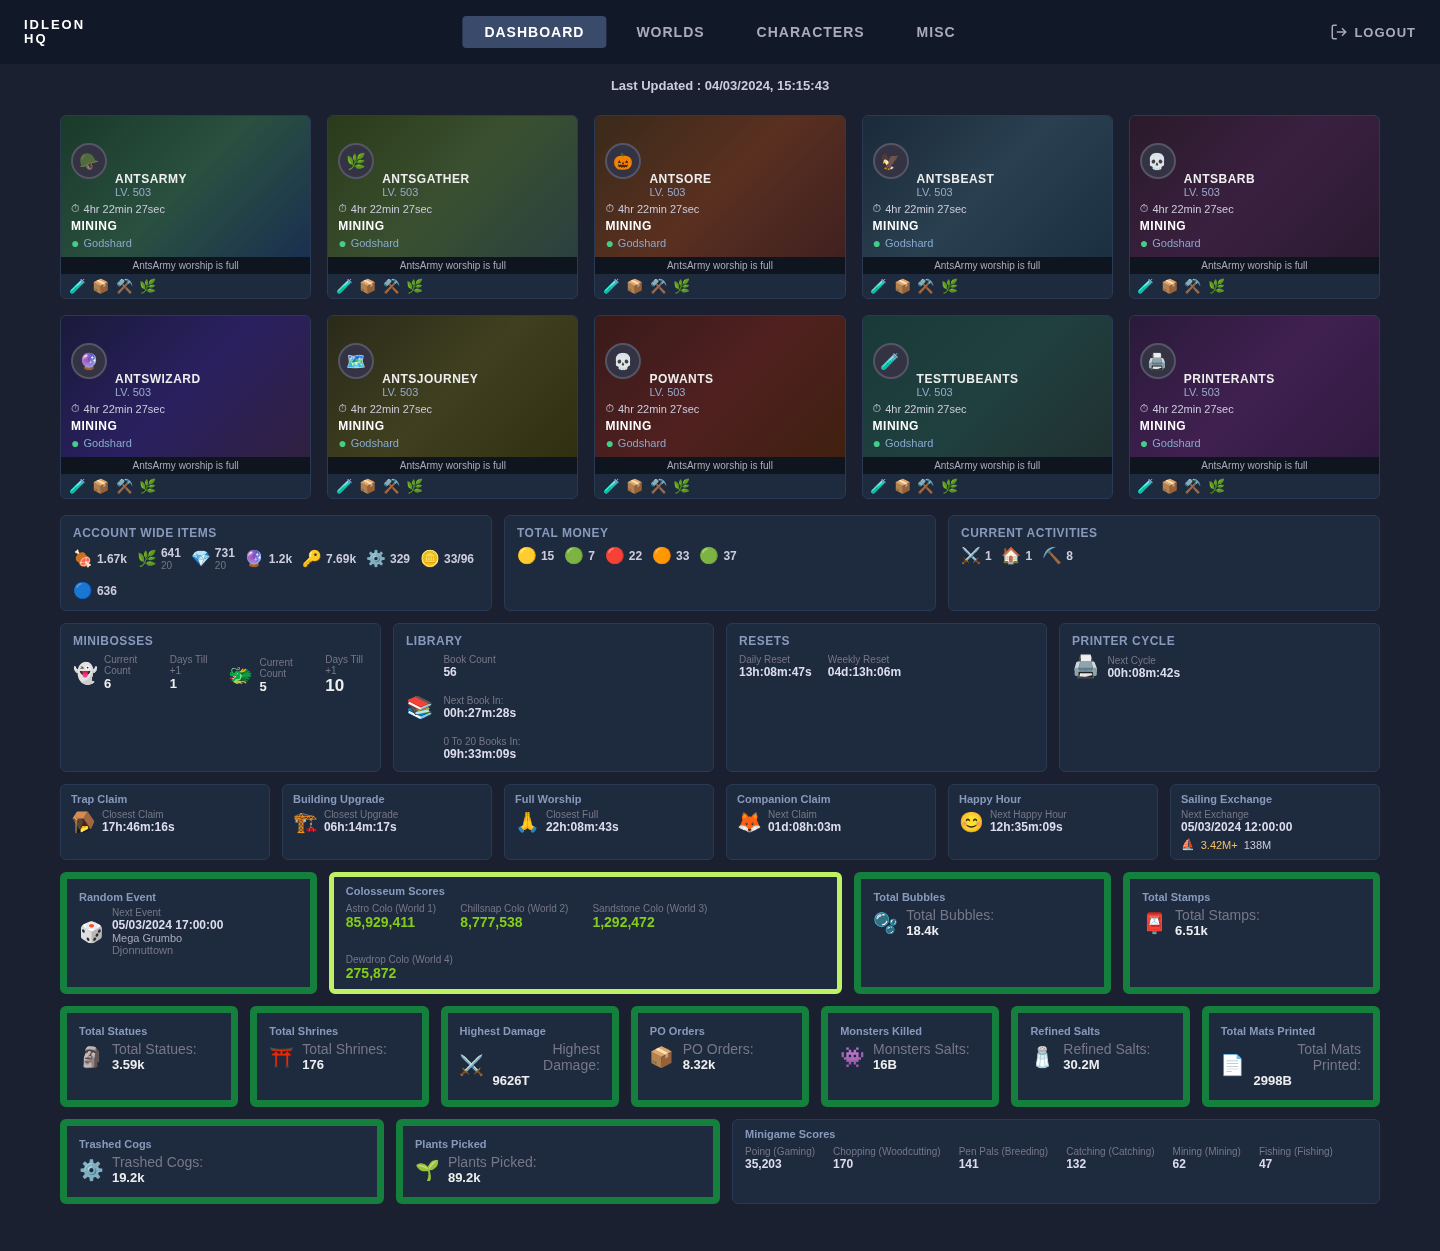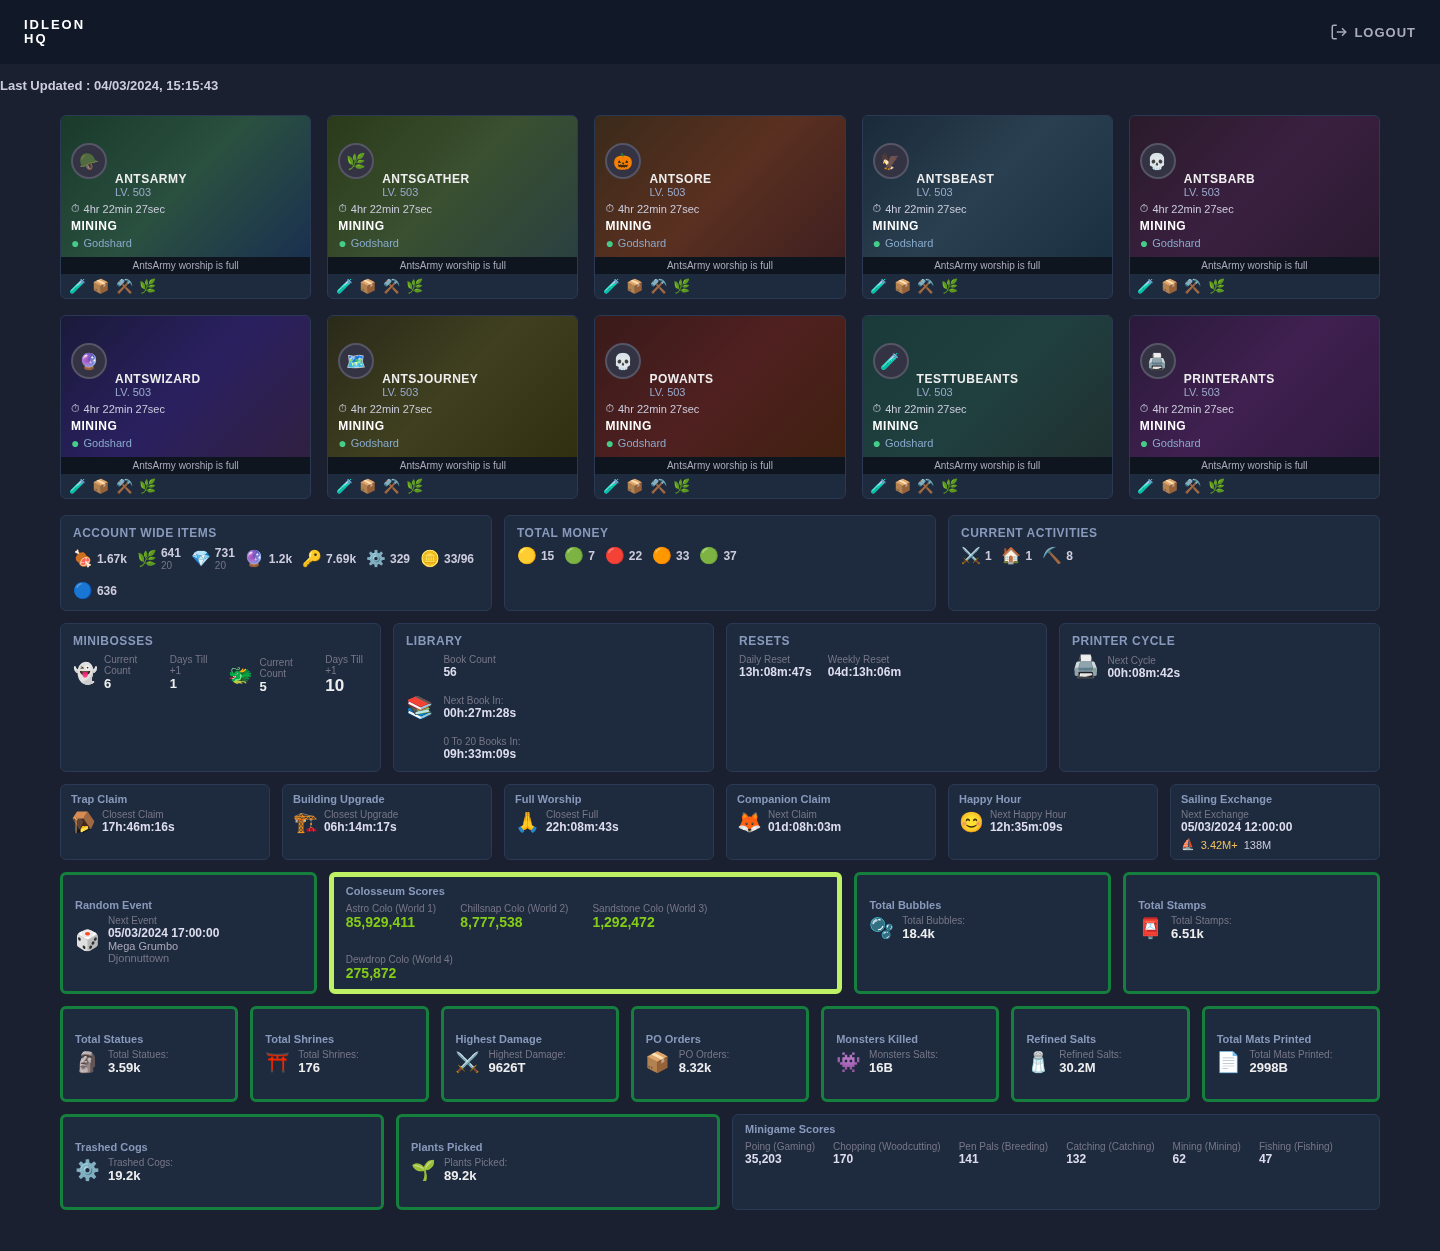--- a/index.html
+++ b/index.html
@@ -56,21 +56,21 @@
       gap: 6px;
       color: #aab;
       font-size: 13px;
       font-weight: 700;
       cursor: pointer;
       letter-spacing: 1px;
     }
 
     
     .last-updated {
-      text-align: left;
+      text-align: center;
       padding: 14px 0 6px;
       font-size: 13px;
       color: #8899bb;
     }
     .last-updated span { color: #ccd; font-weight: 600; }
 
     
     .char-grid {
       display: grid;
       grid-template-columns: repeat(5, 1fr);
@@ -235,36 +235,36 @@
     
     .stats-row {
       display: grid;
       gap: 12px;
       padding: 0 60px 12px;
     }
     .stats-row-6 { grid-template-columns: repeat(6, 1fr); }
     .stat-panel {
       background: #1e2a3e;
       border-radius: 6px;
-      border: 3px solid #15803d;
-      padding: 24px 12px;
+      border: 7px solid #15803d;
+      padding: 12px 12px;
     }
     .sp-title {
       font-size: 11px;
       font-weight: 700;
       color: #8899bb;
       margin-bottom: 4px;
     }
     .sp-body {
       display: flex;
       align-items: center;
       gap: 8px;
     }
     .sp-icon { font-size: 20px; }
-    .sp-label { font-size: 10px; color: #778; text-align: right; }
+    .sp-label { font-size: 14px; color: #778; text-align: right; }
     .sp-val { font-size: 13px; font-weight: 700; color: #eee; }
 
     
     .colo-panel {
       background: #1e2a3e;
       border-radius: 6px;
       border: 5px solid #bef264;
       padding: 8px 12px;
     }
     .colo-title {
@@ -316,20 +316,27 @@
     .gold-color { color: #f0c060; }
   </style>
 </head>
 <body>
 
 <nav>
   <div class="logo">
     <span>IDLEON</span>
     <span>HQ</span>
   </div>
+  <div class="nav-links">
+
+  <a class="nav-link active">DASHBOARD</a>
+      <a class="nav-link">WORLDS</a>
+      <a class="nav-link">CHARACTERS</a>
+      <a class="nav-link">MISC</a>
+    </div>
   <div class="logout-btn">
     <svg width="18" height="18" viewBox="0 0 24 24" fill="none" stroke="currentColor" stroke-width="2">
         <path d="M9 21H5a2 2 0 0 1-2-2V5a2 2 0 0 1 2-2h4"></path>
         <polyline points="16 17 21 12 16 7"></polyline>
         <line x1="21" y1="12" x2="9" y2="12"></line>
       </svg>
     <span>LOGOUT</span>
   </div>
 </nav>
 

